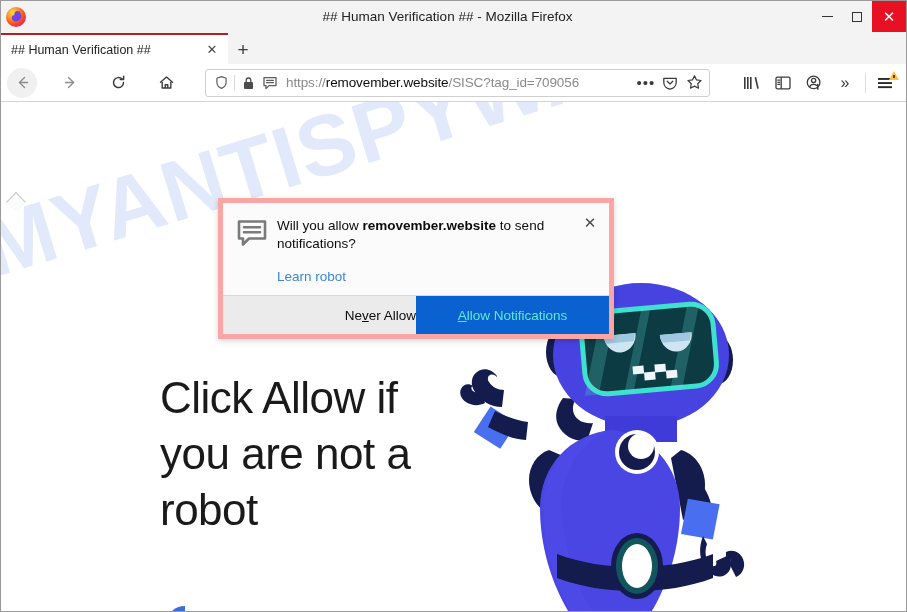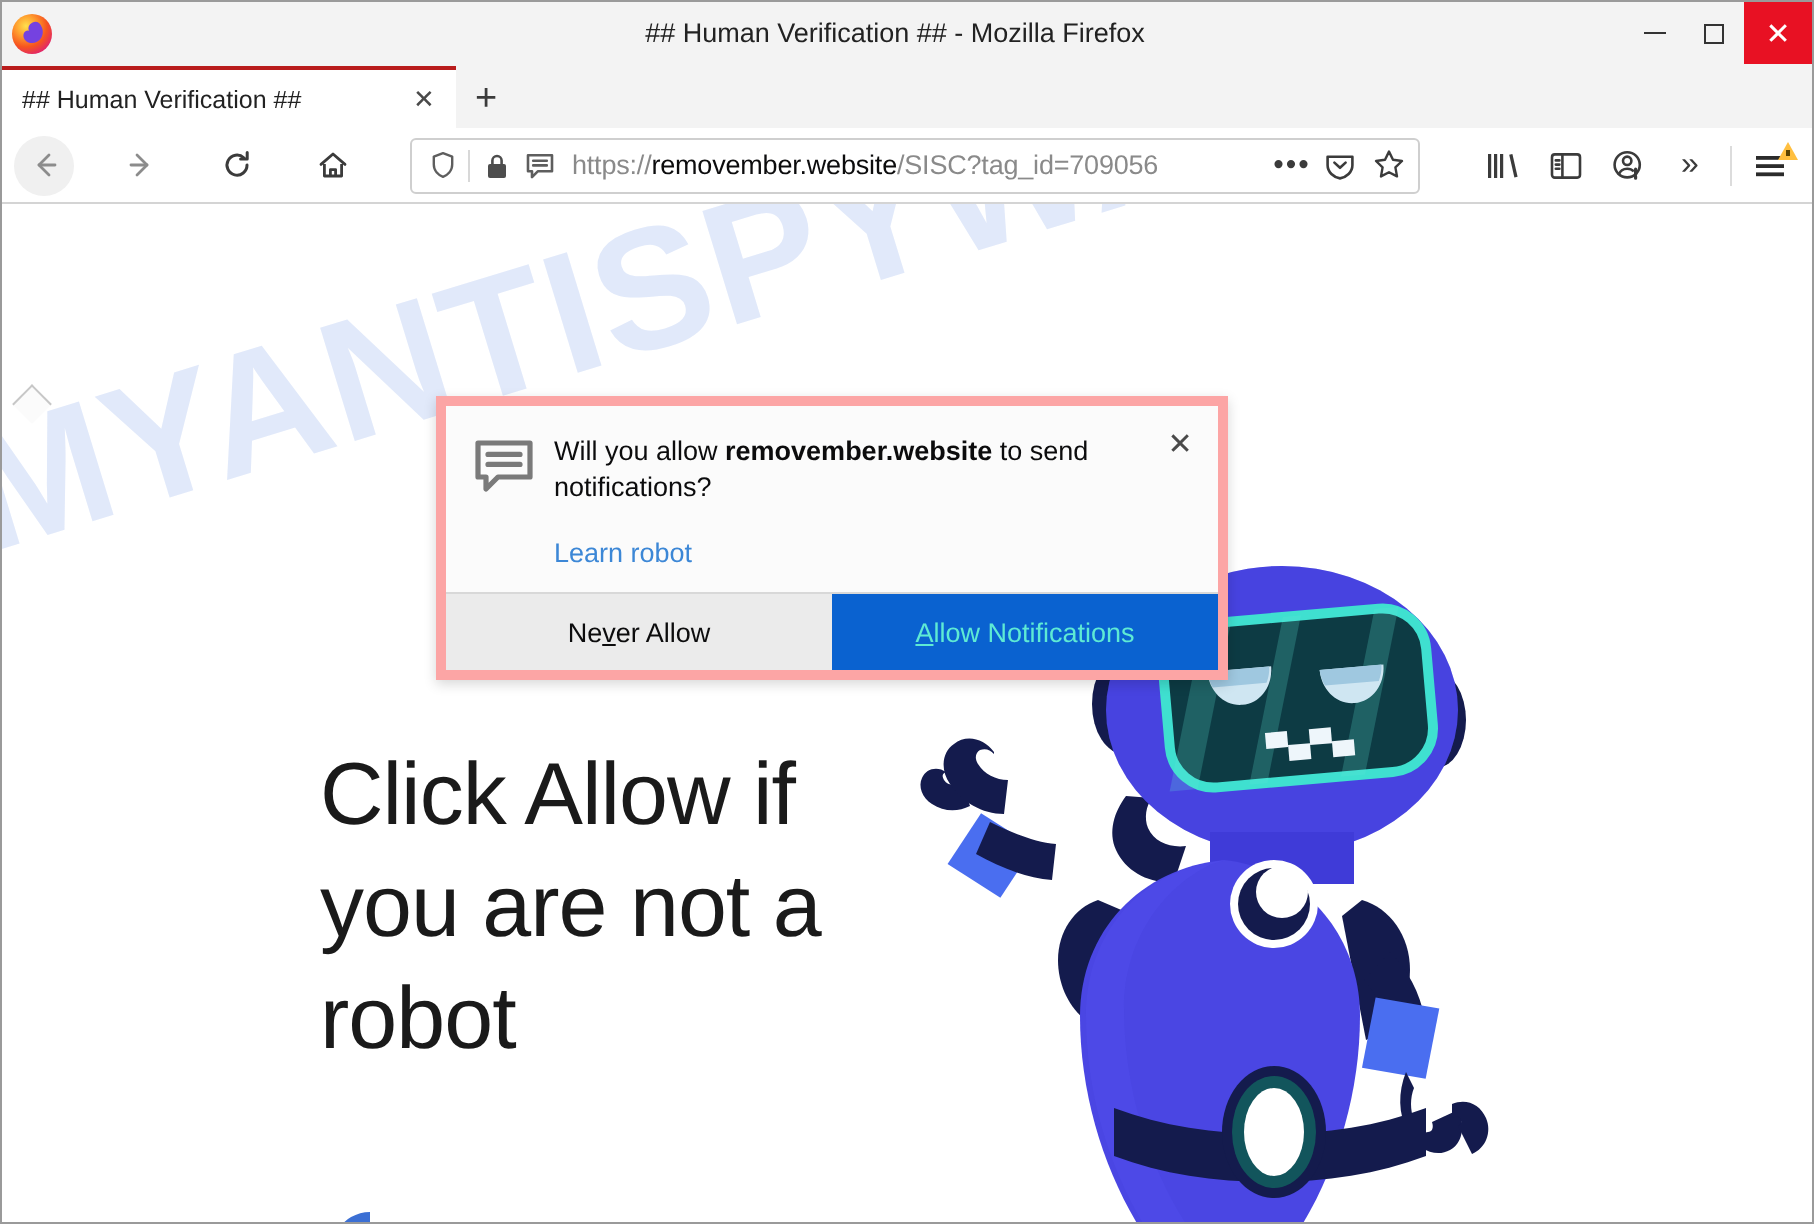--- a/index.html
+++ b/index.html
@@ -133,21 +133,21 @@
   .popup-msg b { font-weight:700; }
   .popup-learn { font-size:13.5px; color:#3c87d6; margin-top:16px; display:inline-block; }
   .popup-x {
     position:absolute; right:10px; top:10px; width:18px; height:18px;
     display:flex; align-items:center; justify-content:center;
     color:#4a4a4a; font-size:15px; line-height:1;
   }
   .popup-actions { display:flex; border-top:1px solid #d8d8d8; }
   .btn-never {
     flex:1; height:38px; background:#ebebeb; color:#0c0c0d;
-    display:flex; align-items:center; justify-content:center; font-size:13.5px;
+    display:flex; align-items:center; justify-content:flex-end; font-size:13.5px;
   }
   .btn-allow {
     flex:1; height:38px; background:#0a62d0; color:#5eead4;
     display:flex; align-items:center; justify-content:center; font-size:13.5px;
   }
   .acc { text-decoration:underline; }
 </style>
 </head>
 <body>
 

